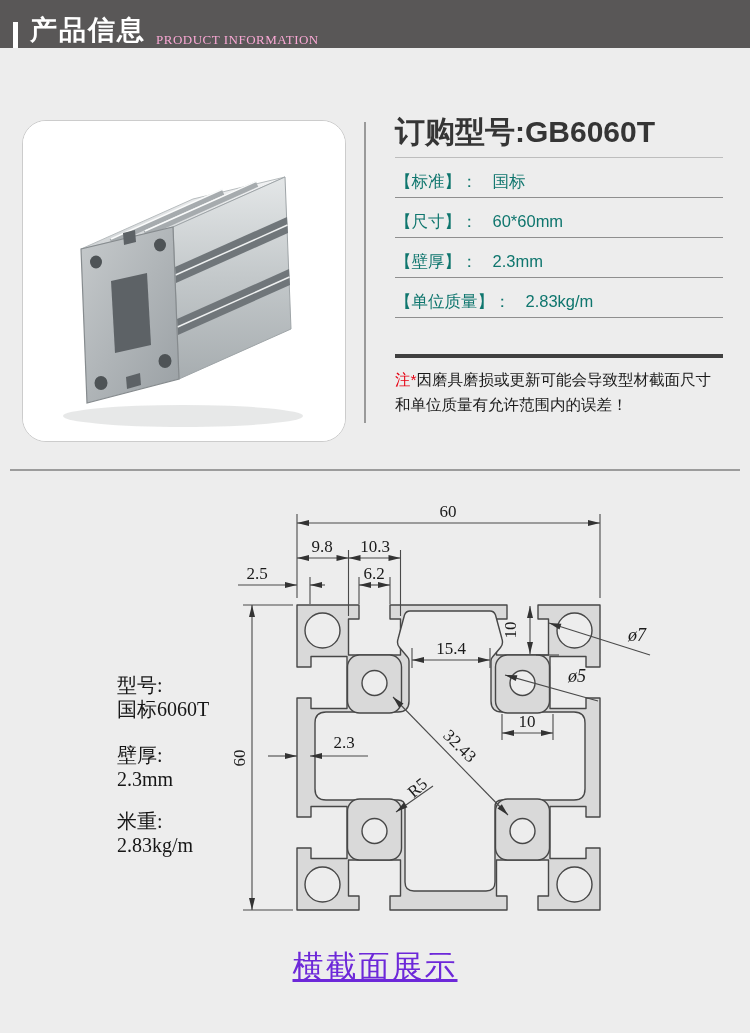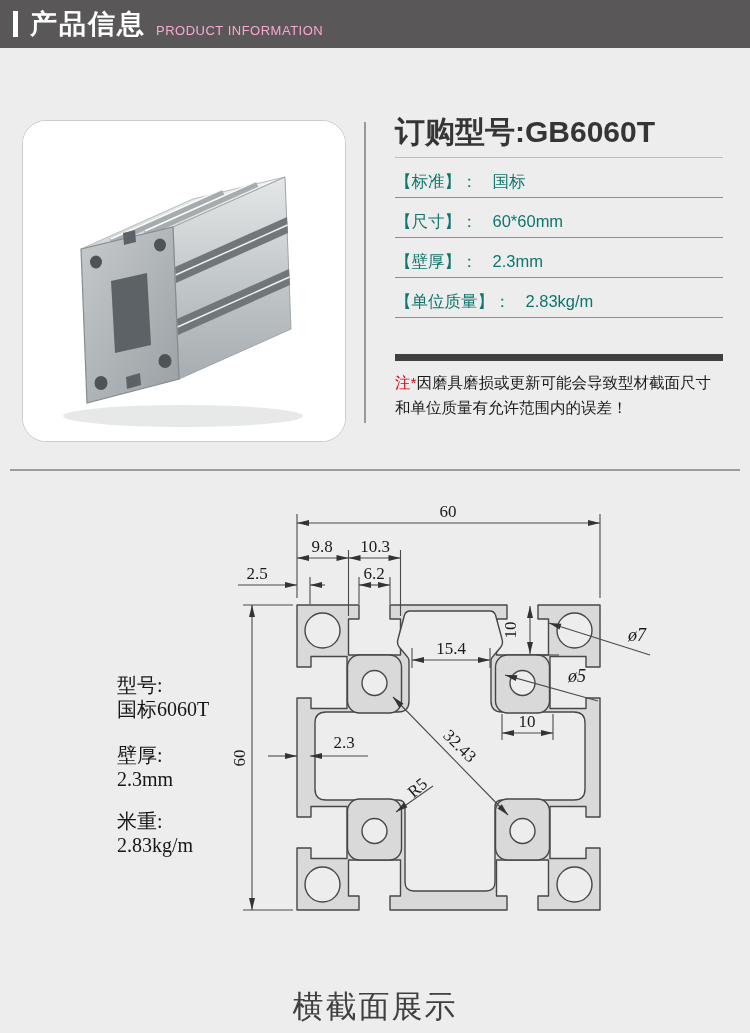--- a/index.html
+++ b/index.html
@@ -5,51 +5,51 @@
   html,body{margin:0;padding:0;}
   body{
     width:750px;height:1033px;position:relative;overflow:hidden;
     background:#ededed;
     font-family:"Liberation Sans",sans-serif;
     -webkit-font-smoothing:antialiased;
   }
   
   .header{
     position:absolute;left:0;top:0;width:750px;height:48px;
-    background:#595757;display:flex;align-items:center;
+    background:#595757;display:flex;align-items:flex-end;font-family:Liberation Serif, serif;
   }
   .accent{width:5px;height:26px;background:#ffffff;margin-left:13px;}
   .title-cn{color:#ffffff;font-size:27px;font-weight:bold;margin-left:12px;letter-spacing:2px;}
   .title-en{color:#f9a8d4;font-size:13px;margin-left:10px;margin-top:12px;letter-spacing:.5px;}
   
   .image-card{
     position:absolute;left:22px;top:120px;width:322px;height:320px;
     background:#ffffff;border:1px solid #cccccc;border-radius:24px;overflow:hidden;
   }
   .v-divider{position:absolute;left:364px;top:122px;width:2px;height:301px;background:#9a9a9a;}
   .right-panel{position:absolute;left:395px;top:118px;width:328px;}
   .order-title{font-size:30px;font-weight:bold;color:#353535;line-height:28px;}
   .title-rule{border:none;border-top:1px solid #bdbdbd;margin:11px 0 0 0;}
   .spec-row{
     height:27px;padding:10px 0 2px 0;border-bottom:1px solid #8f8f8f;
     font-size:16.5px;color:#0f766e;display:flex;align-items:center;
   }
   .spec-value{margin-left:15px;}
   .note{
-    margin-top:36px;border-top:7px solid #404040;padding-top:9px;
+    margin-top:36px;border-top:4px solid #404040;padding-top:9px;
     font-size:15.5px;line-height:25px;color:#1a1a1a;
   }
   .note-red{color:#e60012;}
   
   .main-divider{position:absolute;left:10px;top:469px;width:730px;height:2px;background:#9c9c9c;}
   
   .drawing-svg{position:absolute;left:0;top:455px;}
   .caption{
-    position:absolute;left:0;top:986px;width:750px;text-align:center;
-    font-size:31px;color:#404040;letter-spacing:2px;
+    position:absolute;left:0;top:946px;width:750px;text-align:center;
+    font-size:31px;color:#6d28d9;letter-spacing:2px;text-decoration:underline;
   }
   
   .dim-txt{font-family:"Liberation Serif",serif;font-size:17px;fill:#1b1b1b;}
   .dia-txt{font-family:"Liberation Serif",serif;font-size:18px;font-style:italic;fill:#1b1b1b;}
   .info-txt{font-family:"Liberation Serif",serif;font-size:20px;fill:#161616;}
 </style>
 </head>
 <body>
 
 <div class="header">

